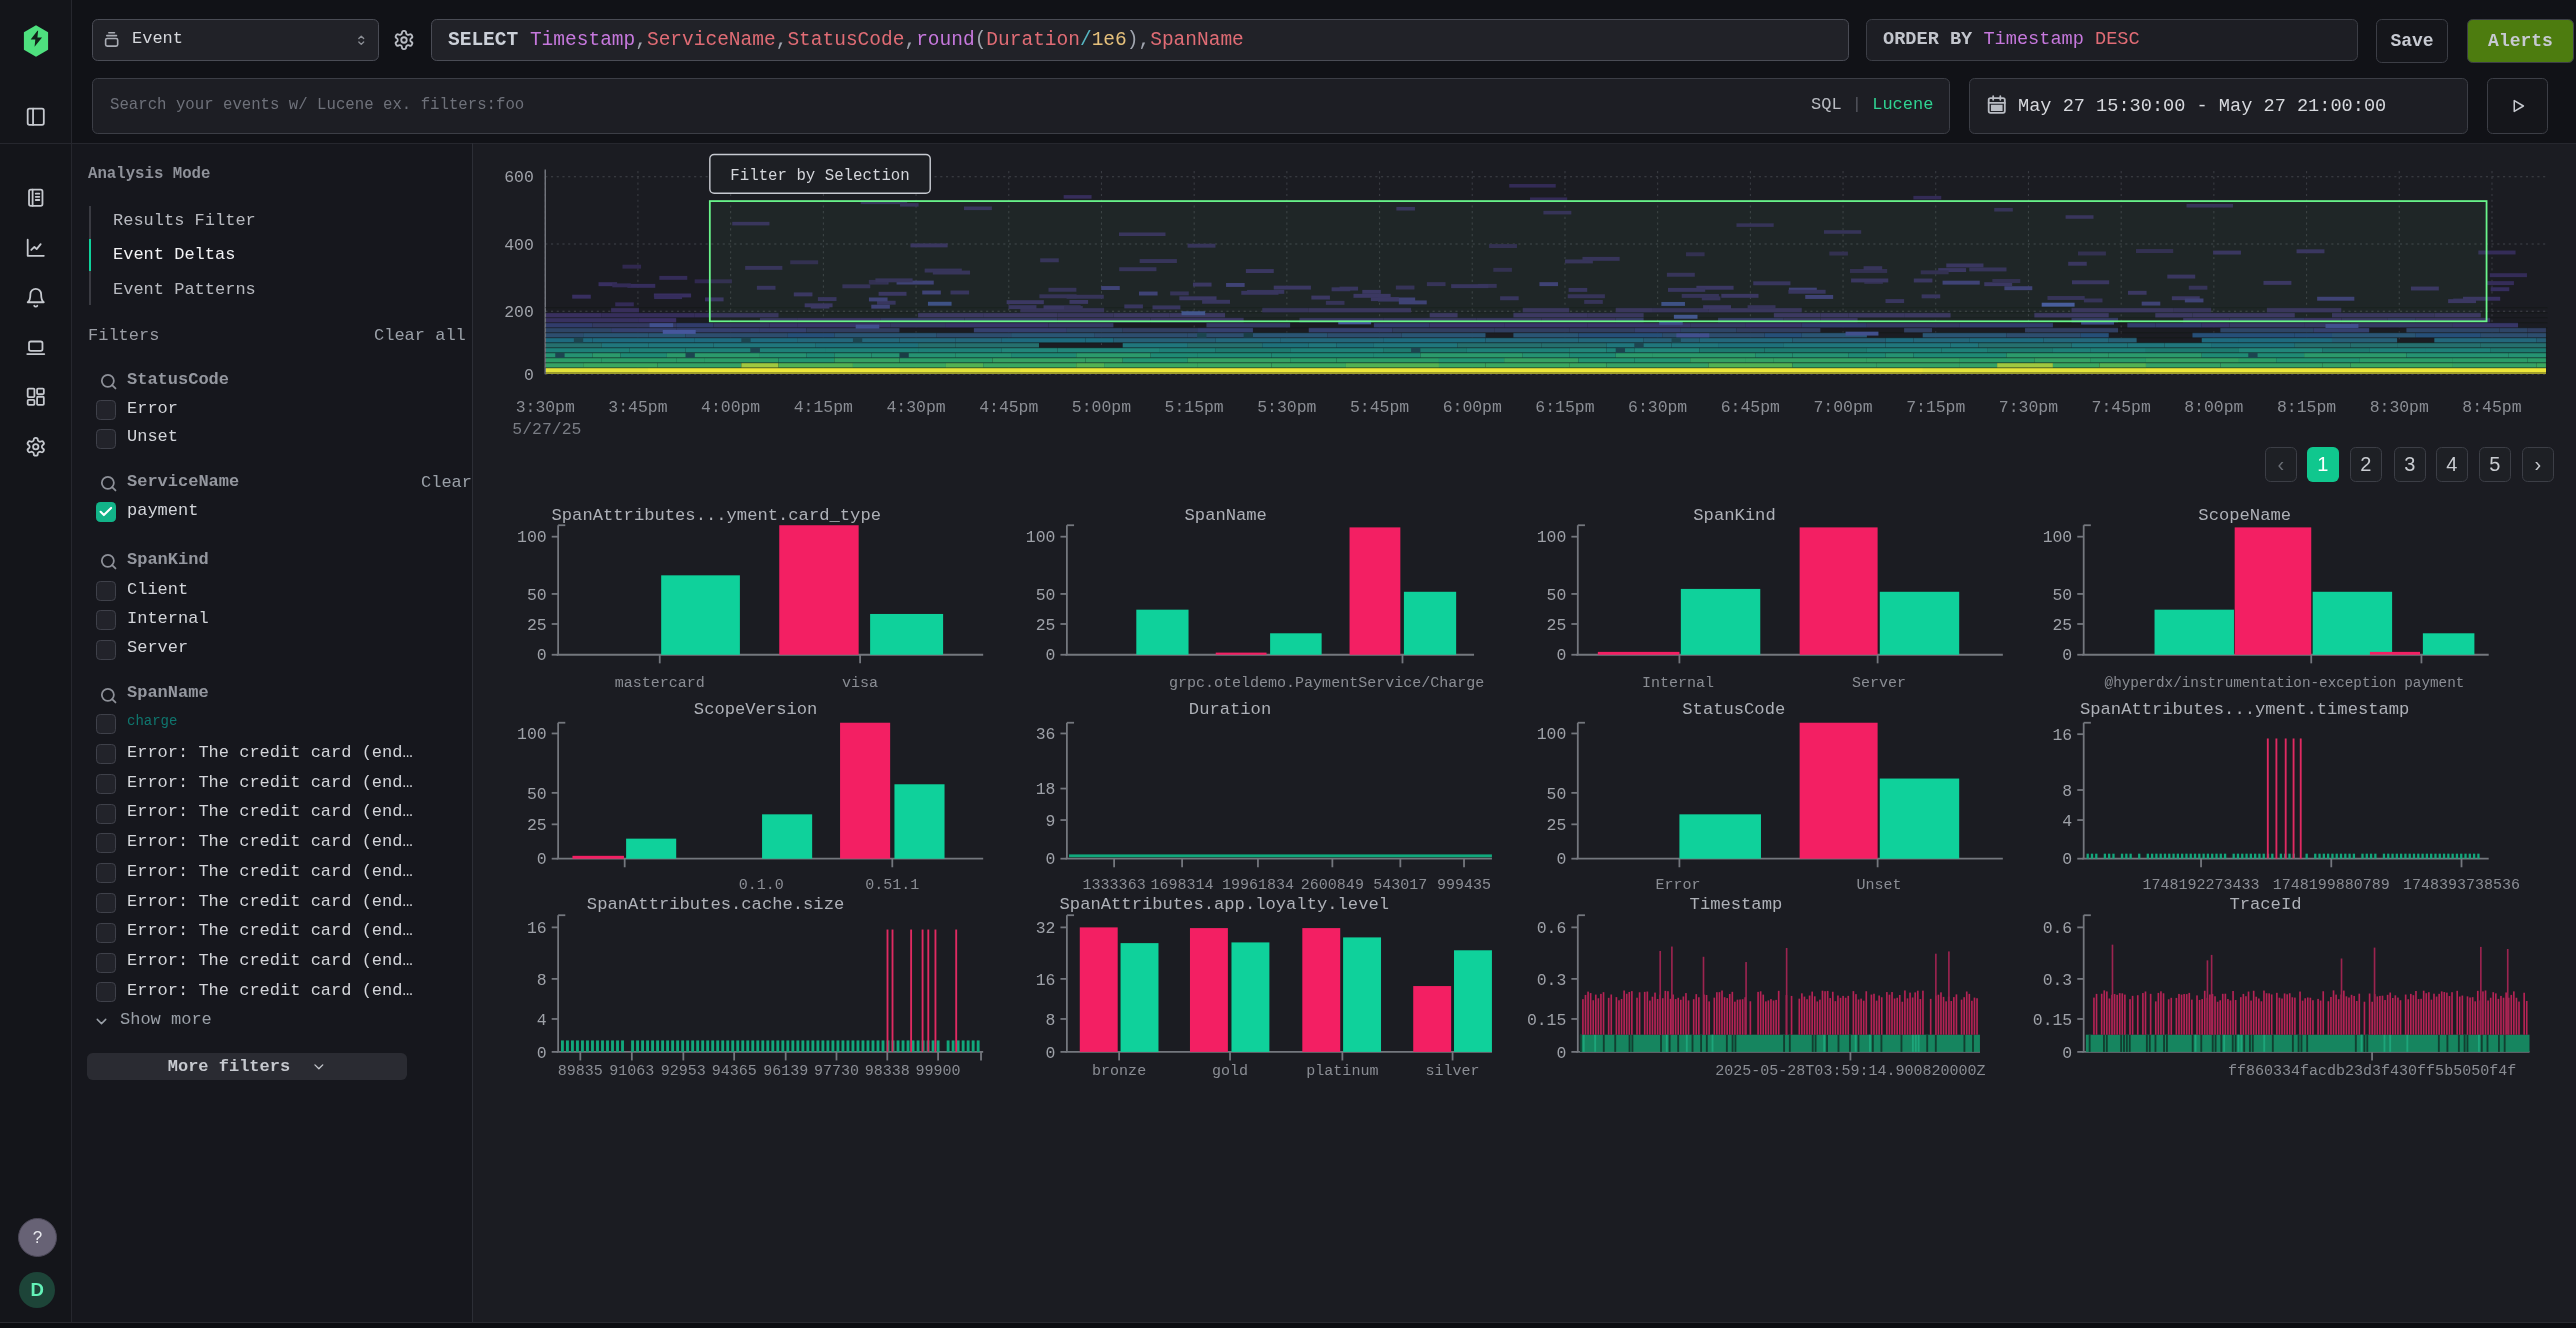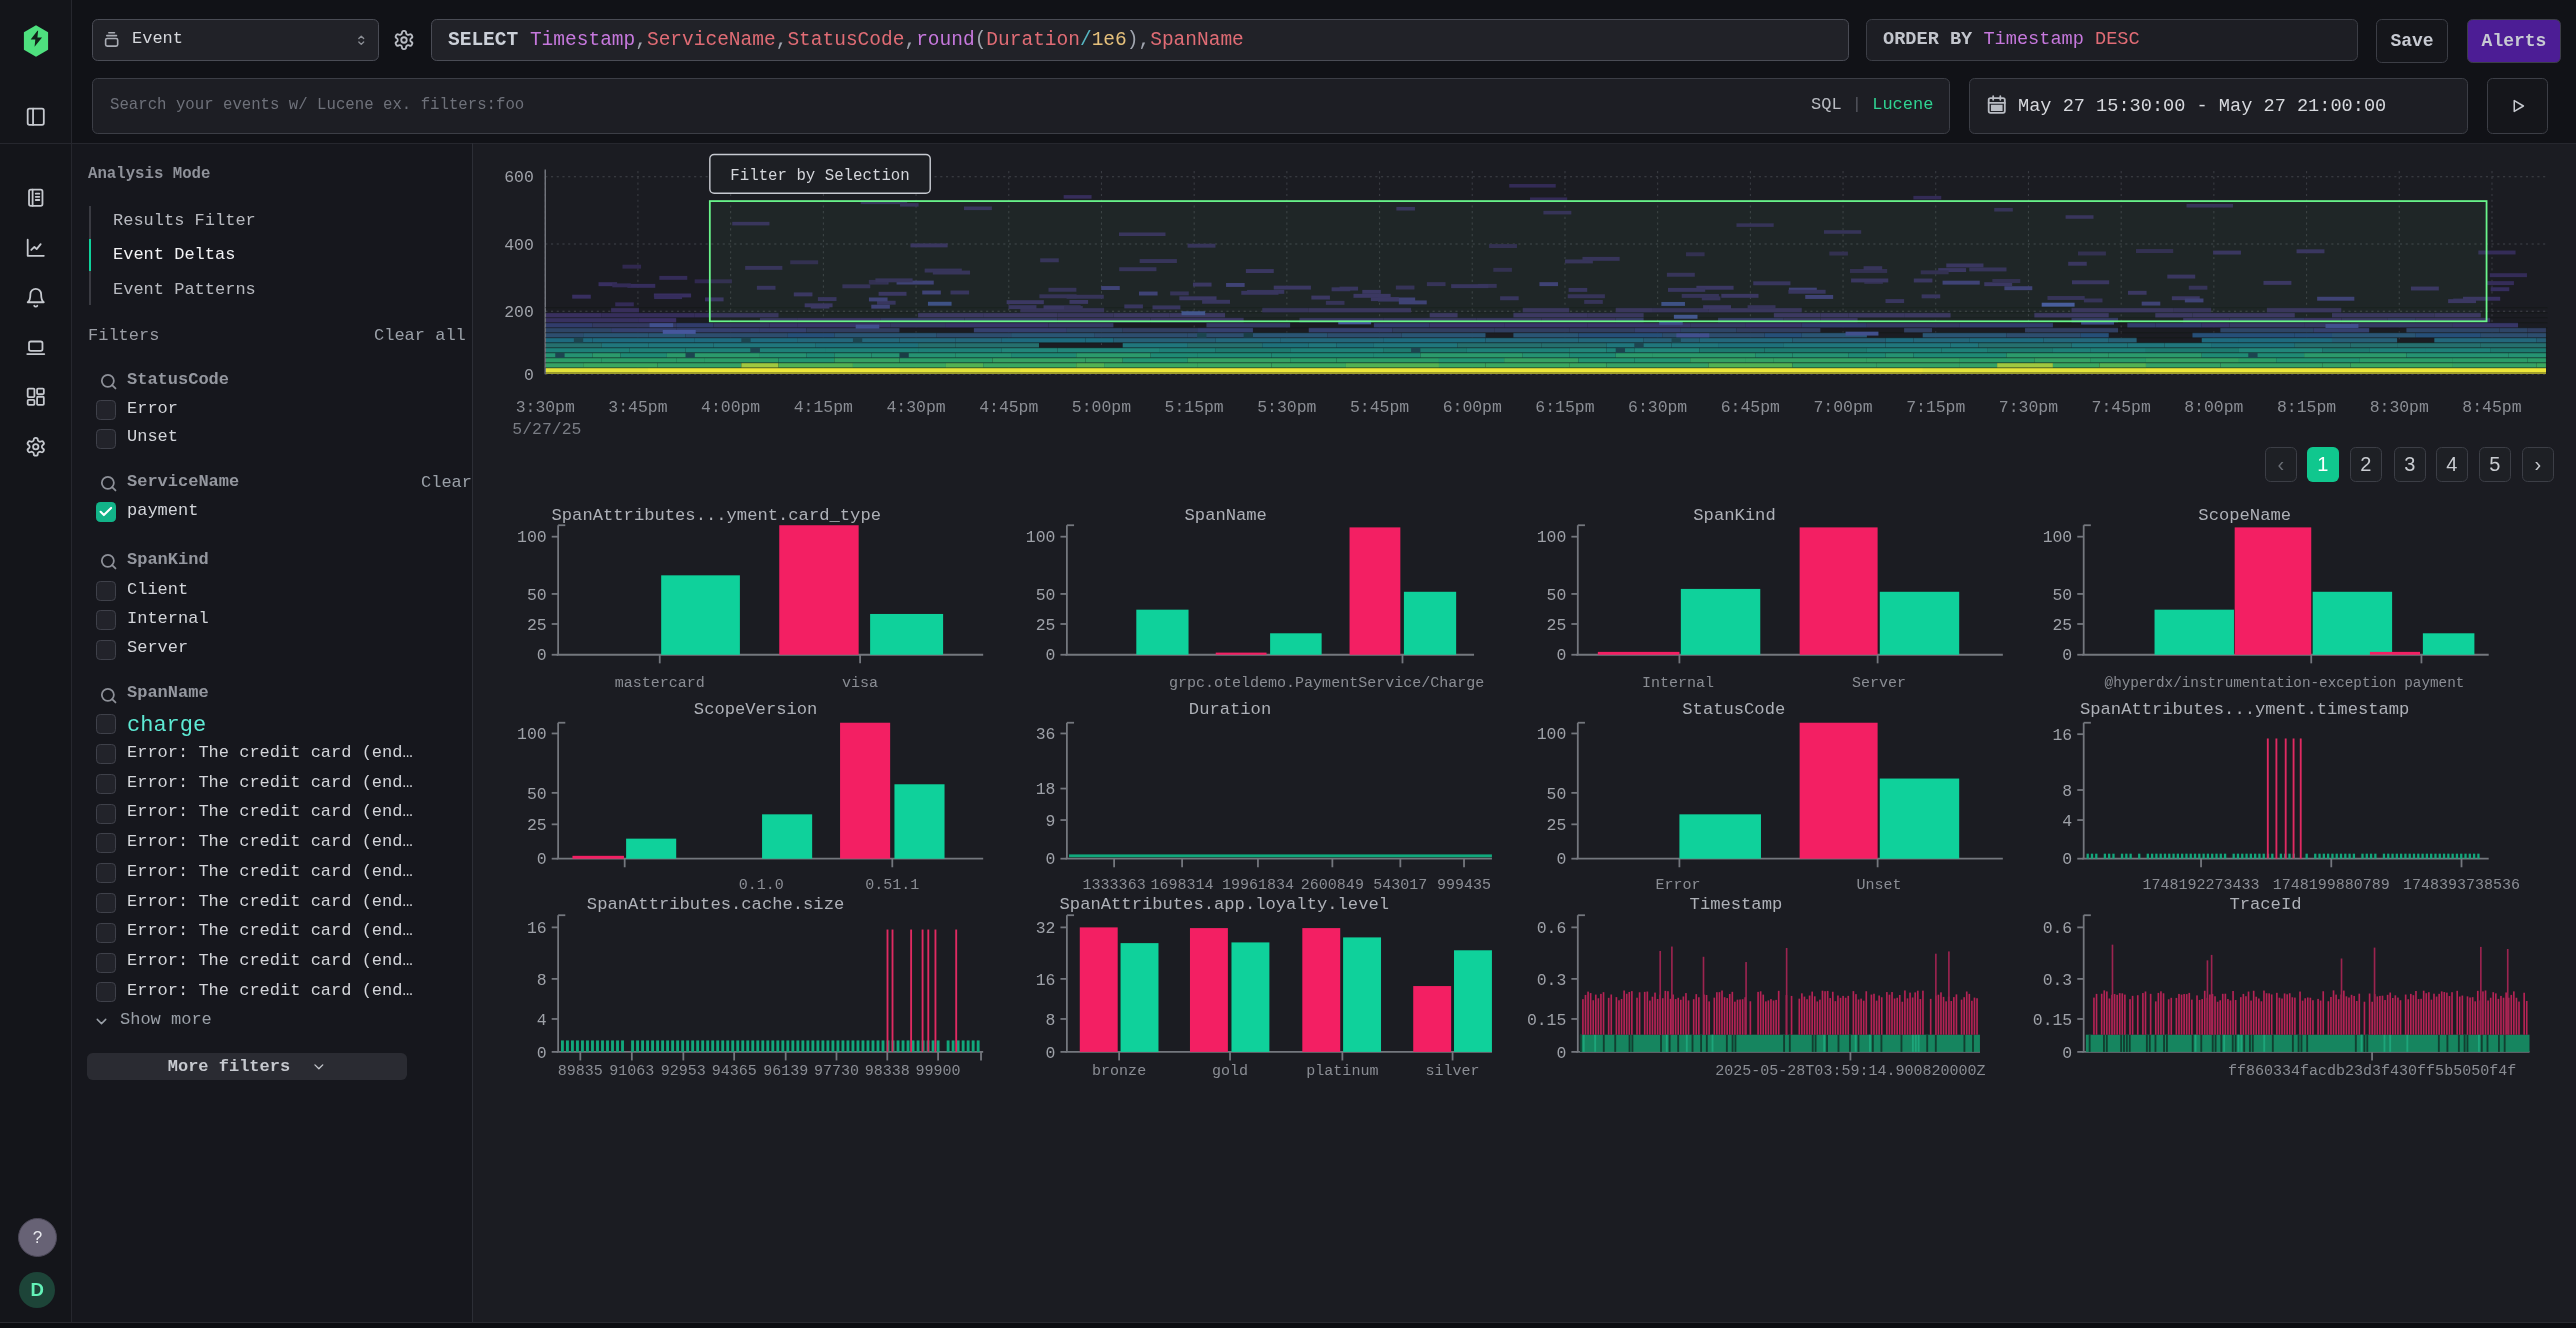--- a/index.html
+++ b/index.html
@@ -63,21 +63,21 @@
   </svg>
 <svg style="position:absolute;left:393px;top:29px" width="22" height="22" viewBox="0 0 24 24" fill="none" stroke="#b9bcc3" stroke-width="2" stroke-linecap="round" stroke-linejoin="round">
     <path d="M12.22 2h-.44a2 2 0 0 0-2 2v.18a2 2 0 0 1-1 1.73l-.43.25a2 2 0 0 1-2 0l-.15-.08a2 2 0 0 0-2.73.73l-.22.38a2 2 0 0 0 .73 2.73l.15.1a2 2 0 0 1 1 1.72v.51a2 2 0 0 1-1 1.74l-.15.09a2 2 0 0 0-.73 2.73l.22.38a2 2 0 0 0 2.73.73l.15-.08a2 2 0 0 1 2 0l.43.25a2 2 0 0 1 1 1.73V20a2 2 0 0 0 2 2h.44a2 2 0 0 0 2-2v-.18a2 2 0 0 1 1-1.73l.43-.25a2 2 0 0 1 2 0l.15.08a2 2 0 0 0 2.73-.73l.22-.39a2 2 0 0 0-.73-2.73l-.15-.08a2 2 0 0 1-1-1.74v-.5a2 2 0 0 1 1-1.74l.15-.09a2 2 0 0 0 .73-2.73l-.22-.38a2 2 0 0 0-2.73-.73l-.15.08a2 2 0 0 1-2 0l-.43-.25a2 2 0 0 1-1-1.73V4a2 2 0 0 0-2-2z"></path>
     <circle cx="12" cy="12" r="3"></circle>
   </svg>
 <div class="box" style="left:431px;top:18.6px;width:1418px;height:42px;background:#212228;border:1.1px solid #4a4c55"></div>
 <div class="abs" style="left:448px;top:29px;font-size:19.5px"><span style="color:#ccd0d8;font-weight:bold">SELECT </span><span style="color:#c678dd">Timestamp</span><span style="color:#a0a5af">,</span><span style="color:#e06c75">ServiceName</span><span style="color:#a0a5af">,</span><span style="color:#e06c75">StatusCode</span><span style="color:#a0a5af">,</span><span style="color:#c678dd">round</span><span style="color:#a0a5af">(</span><span style="color:#e06c75">Duration</span><span style="color:#56b6c2">/</span><span style="color:#e5c07b">1e6</span><span style="color:#a0a5af">),</span><span style="color:#e06c75">SpanName</span></div>
 <div class="box" style="left:1866px;top:18.6px;width:492px;height:42px;background:#1d1e24;border:1.1px solid #3c3e46"></div>
 <div class="abs" style="left:1883px;top:29px;font-size:18.6px"><span style="color:#c2c5cc;font-weight:bold">ORDER BY </span><span style="color:#c678dd">Timestamp</span><span style="color:#e06c75"> DESC</span></div>
 <div class="box" style="left:2376px;top:18.6px;width:72px;height:44px;background:#15161b;border:1.1px solid #3c3e46;display:flex;align-items:center;justify-content:center;color:#c7cad2;font-size:18px;font-weight:bold">Save</div>
-<div class="box" style="left:2467px;top:18.6px;width:94px;height:44px;background:#4c1d95;border:1.1px solid #3c3e46;display:flex;align-items:center;justify-content:center;color:#c7cad2;font-size:18px;font-weight:bold">Alerts</div>
+<div class="box" style="left:2467px;top:18.6px;width:107px;height:44px;background:#4d7c0f;border:1.1px solid #3c3e46;display:flex;align-items:center;justify-content:center;color:#c7cad2;font-size:18px;font-weight:bold">Alerts</div>
 <div class="box" style="left:92px;top:78px;width:1858px;height:56px;background:#1d1e24;border:1.1px solid #3c3e46"></div>
 <div class="abs" style="left:110px;top:96px;font-size:15.7px;color:#6e717a">Search your events w/ Lucene ex. filters:foo</div>
 <div class="abs" style="left:1811px;top:95px;font-size:17px;color:#b9bcc2">SQL <span style="color:#555860">|</span> <span style="color:#2fd492">Lucene</span></div>
 <div class="box" style="left:1969px;top:78px;width:499px;height:56px;background:#1d1e24;border:1.1px solid #3c3e46"></div>
 <div class="abs" style="left:1986px;top:94px;color:#b9bcc3">
     <svg style="position:absolute;left:0px;top:0px" width="21.5" height="21.5" viewBox="0 0 24 24" fill="none" stroke="#b9bcc3" stroke-width="2" stroke-linecap="round" stroke-linejoin="round">
       <rect x="3" y="4.5" width="18" height="16.5" rx="2"></rect>
       <path d="M8 2.5v4M16 2.5v4M3 10h18"></path>
       <rect x="5.5" y="12" width="13" height="7" fill="currentColor" stroke="none"></rect>
     </svg>
@@ -125,21 +125,21 @@
 <div class="abs" style="left:96px;top:610px;width:20px;height:20px;border-radius:4.3px;background:#22232a;border:1.1px solid #3f414a"></div>
 <div class="abs" style="left:127px;top:609px;font-size:17px;color:#d3d5da">Internal</div>
 <div class="abs" style="left:96px;top:640px;width:20px;height:20px;border-radius:4.3px;background:#22232a;border:1.1px solid #3f414a"></div>
 <div class="abs" style="left:127px;top:638px;font-size:17px;color:#d3d5da">Server</div>
 <svg style="position:absolute;left:99px;top:686px" width="19.3" height="19.3" viewBox="0 0 24 24" fill="none" stroke="#8d9098" stroke-width="2.2" stroke-linecap="round" stroke-linejoin="round">
     <circle cx="11" cy="11" r="7.5"></circle>
     <path d="m20.5 20.5-4.2-4.2"></path>
   </svg>
 <div class="abs" style="left:127px;top:683px;font-size:17px;font-weight:bold;color:#94979f">SpanName</div>
 <div class="abs" style="left:96px;top:714px;width:20px;height:20px;border-radius:4.3px;background:#22232a;border:1.1px solid #3f414a"></div>
-<div class="abs" style="left:127px;top:713px;font-size:22px;color:#5eead4">charge</div>
+<div class="abs" style="left:127px;top:713px;font-size:14px;color:#0f766e">charge</div>
 <div class="abs" style="left:96px;top:744px;width:20px;height:20px;border-radius:4.3px;background:#22232a;border:1.1px solid #3f414a"></div>
 <div class="abs" style="left:127px;top:743px;font-size:17px;color:#d3d5da">Error: The credit card (end…</div>
 <div class="abs" style="left:96px;top:774px;width:20px;height:20px;border-radius:4.3px;background:#22232a;border:1.1px solid #3f414a"></div>
 <div class="abs" style="left:127px;top:773px;font-size:17px;color:#d3d5da">Error: The credit card (end…</div>
 <div class="abs" style="left:96px;top:804px;width:20px;height:20px;border-radius:4.3px;background:#22232a;border:1.1px solid #3f414a"></div>
 <div class="abs" style="left:127px;top:802px;font-size:17px;color:#d3d5da">Error: The credit card (end…</div>
 <div class="abs" style="left:96px;top:833px;width:20px;height:20px;border-radius:4.3px;background:#22232a;border:1.1px solid #3f414a"></div>
 <div class="abs" style="left:127px;top:832px;font-size:17px;color:#d3d5da">Error: The credit card (end…</div>
 <div class="abs" style="left:96px;top:863px;width:20px;height:20px;border-radius:4.3px;background:#22232a;border:1.1px solid #3f414a"></div>
 <div class="abs" style="left:127px;top:862px;font-size:17px;color:#d3d5da">Error: The credit card (end…</div>

